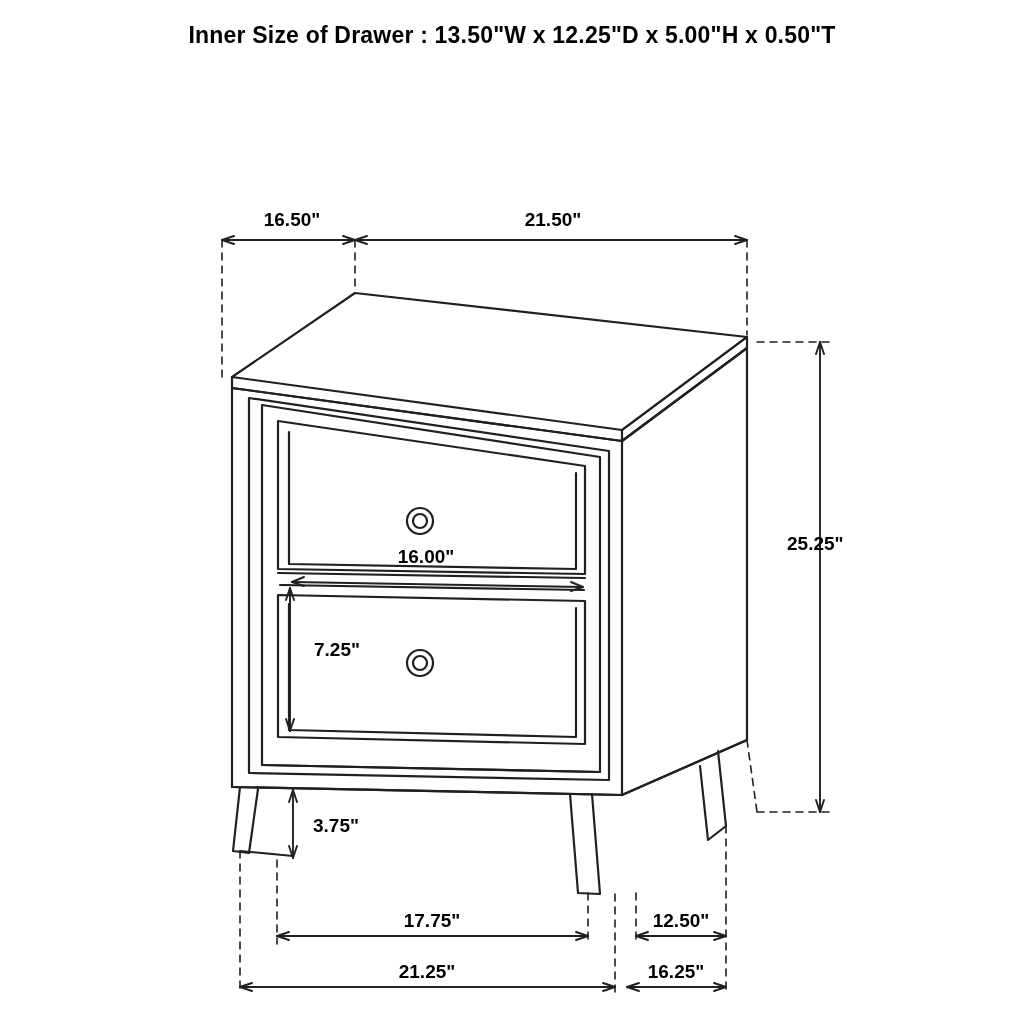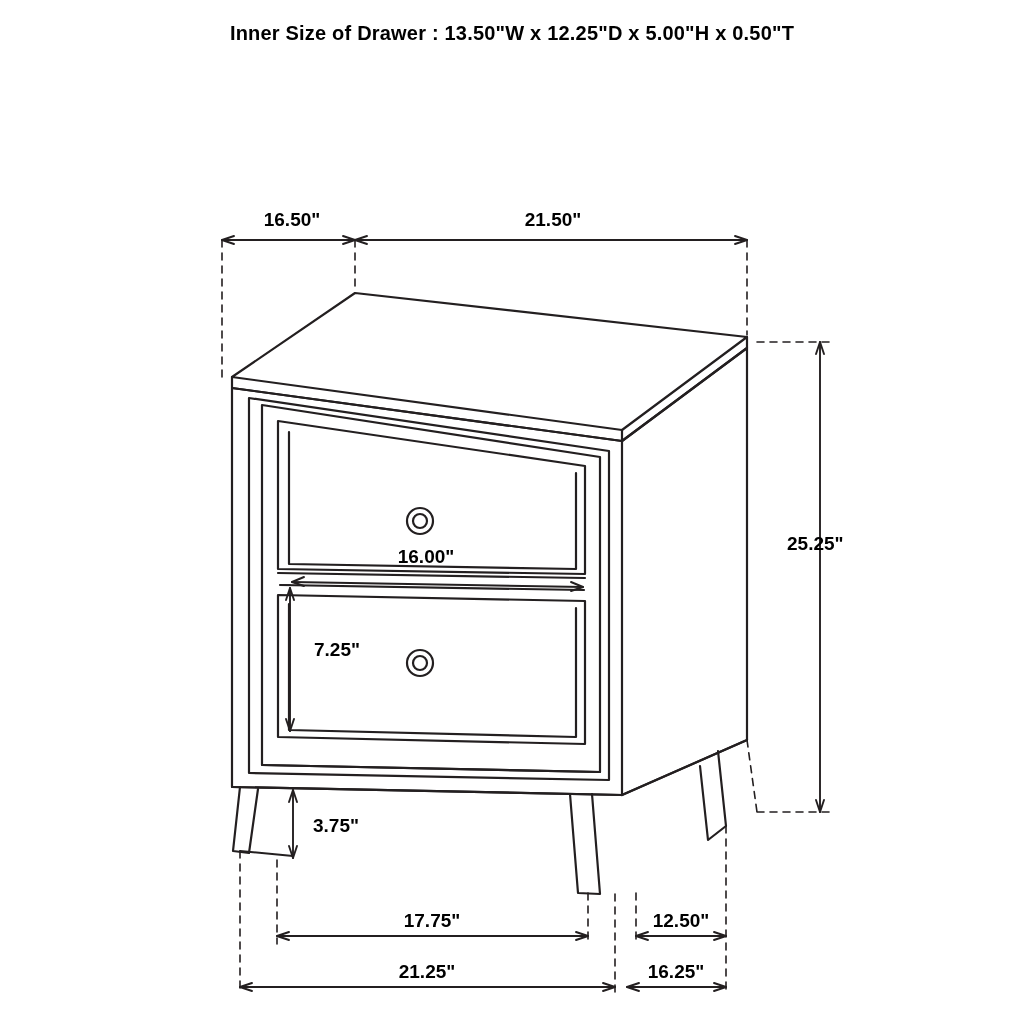--- a/index.html
+++ b/index.html
@@ -12,21 +12,21 @@
   #stage {
     position: relative;
     width: 1024px; height: 1024px;
     overflow: hidden;
     background: #ffffff;
   }
   #title {
     position: absolute;
     top: 22px; left: 0; width: 1024px;
     text-align: center;
-    font-size: 20px;
+    font-size: 23px;
     font-weight: bold;
     color: #000000;
     letter-spacing: 0.2px;
   }
   svg.dwg {
     position: absolute;
     top: 0; left: 0;
     width: 1024px; height: 1024px;
   }
   .lbl {

